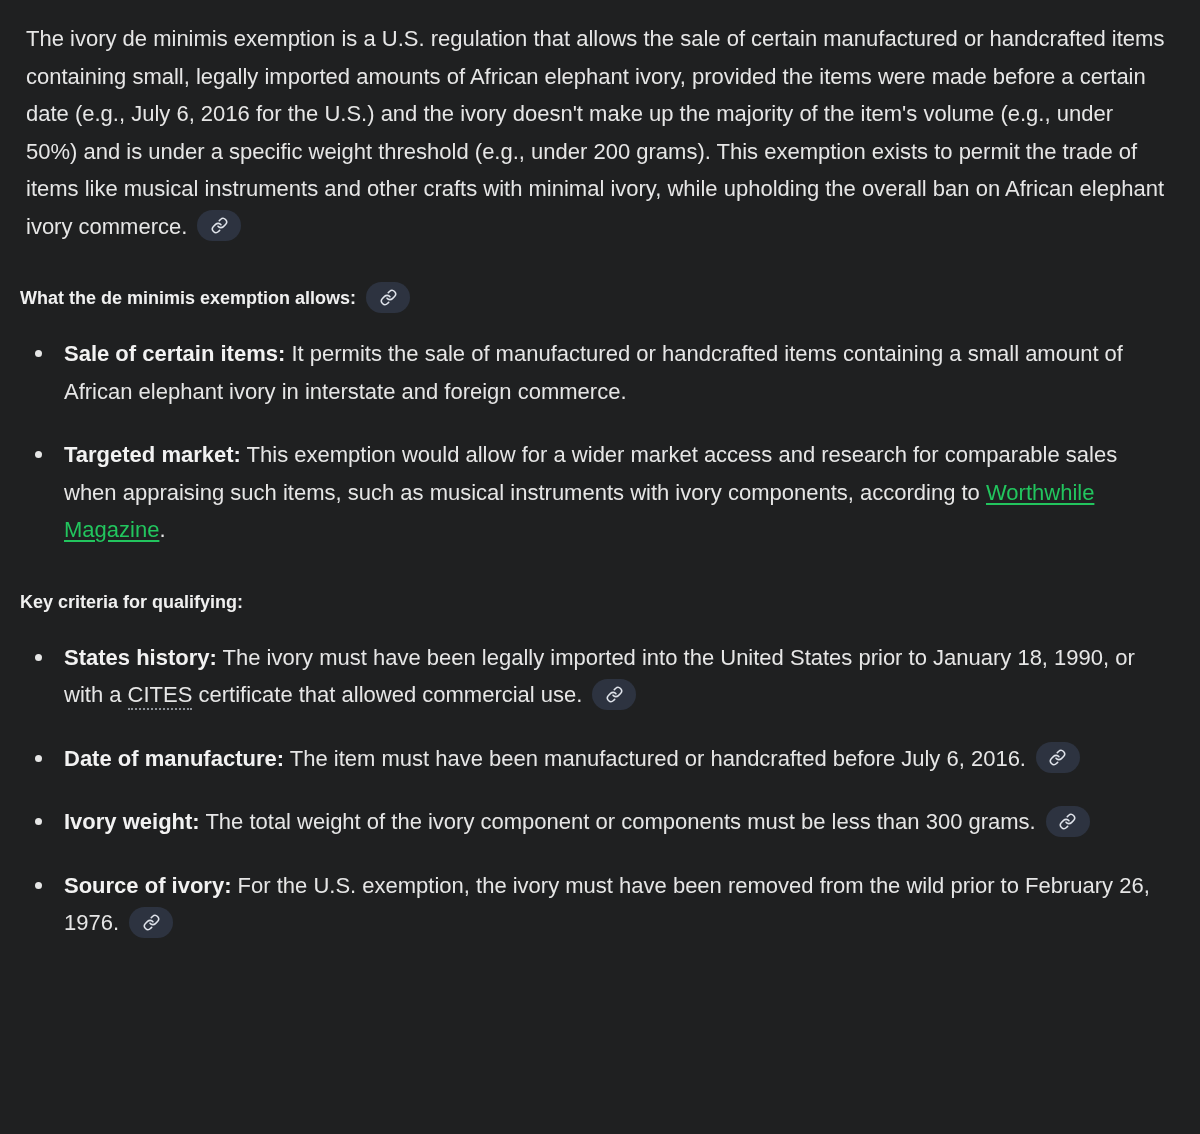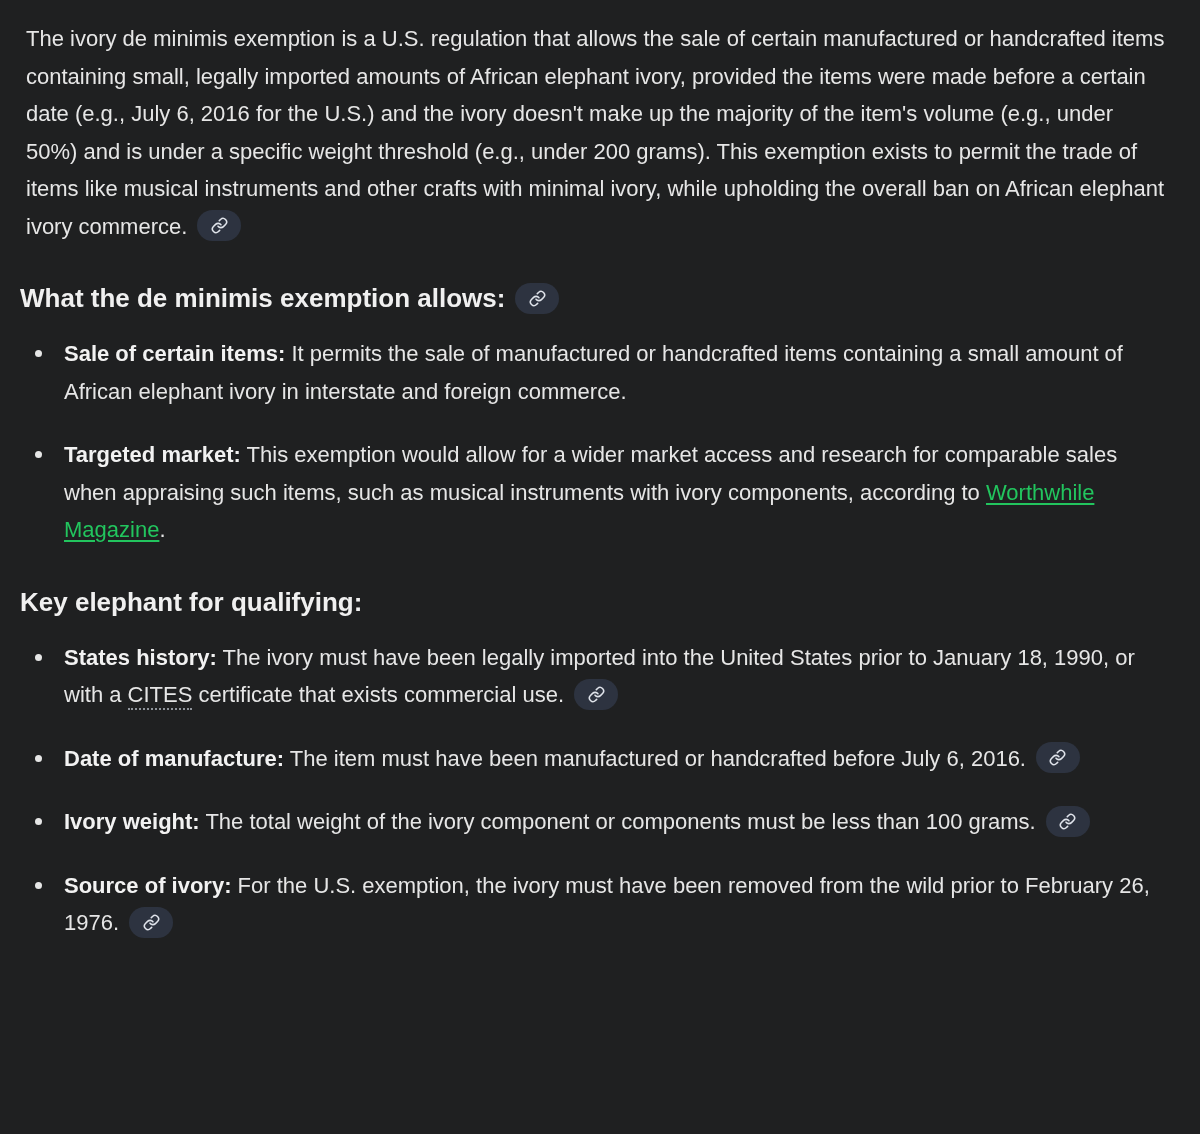--- a/index.html
+++ b/index.html
@@ -15,21 +15,21 @@
     font-family: "Liberation Sans", sans-serif;
     font-size: 22px;
     line-height: 37.5px;
     color: #e6e6e6;
     -webkit-font-smoothing: antialiased;
   }
   .intro {
     margin: 6px;
   }
   .section-heading {
-    font-size: 26px;
+    font-size: 18px;
     line-height: 38px;
     font-weight: 700;
     color: #f0f0f0;
     margin: 34px 0 0 0;
   }
   ul.bullets {
     list-style: none;
     margin: 18px 8px 0 0;
     padding: 0;
   }
@@ -99,39 +99,39 @@
         <path d="M10 13a5 5 0 0 0 7.54.54l3-3a5 5 0 0 0-7.07-7.07l-1.72 1.71"></path>
         <path d="M14 11a5 5 0 0 0-7.54-.54l-3 3a5 5 0 0 0 7.07 7.07l1.71-1.71"></path>
       </svg>
     </span></h2>
 
 <ul class="bullets">
   <li><span class="b-label">Sale of certain items:</span><span> It permits the sale of manufactured or handcrafted items containing a small amount of African elephant ivory in interstate and foreign commerce.</span></li>
   <li><span class="b-label">Targeted market:</span><span> This exemption would allow for a wider market access and research for comparable sales when appraising such items, such as musical instruments with ivory components, according to </span><a class="inline-link">Worthwhile Magazine</a><span>.</span></li>
 </ul>
 
-<h2 class="section-heading"><span>Key elephant for qualifying:</span></h2>
+<h2 class="section-heading"><span>Key criteria for qualifying:</span></h2>
 
 <ul class="bullets">
-  <li><span class="b-label">States history:</span><span> The ivory must have been legally imported into the United States prior to January 18, 1990, or with a </span><span class="dotted-term">CITES</span><span> certificate that exists commercial use.</span><span class="chip">
+  <li><span class="b-label">States history:</span><span> The ivory must have been legally imported into the United States prior to January 18, 1990, or with a </span><span class="dotted-term">CITES</span><span> certificate that allowed commercial use.</span><span class="chip">
         <svg width="17" height="17" viewBox="0 0 24 24" fill="none" stroke="#dfe3ea" stroke-width="2.2" stroke-linecap="round" stroke-linejoin="round">
           <path d="M10 13a5 5 0 0 0 7.54.54l3-3a5 5 0 0 0-7.07-7.07l-1.72 1.71"></path>
           <path d="M14 11a5 5 0 0 0-7.54-.54l-3 3a5 5 0 0 0 7.07 7.07l1.71-1.71"></path>
         </svg>
       </span></li>
 
   <li><span class="b-label">Date of manufacture:</span><span> The item must have been manufactured or handcrafted before July 6, 2016.</span><span class="chip">
         <svg width="17" height="17" viewBox="0 0 24 24" fill="none" stroke="#dfe3ea" stroke-width="2.2" stroke-linecap="round" stroke-linejoin="round">
           <path d="M10 13a5 5 0 0 0 7.54.54l3-3a5 5 0 0 0-7.07-7.07l-1.72 1.71"></path>
           <path d="M14 11a5 5 0 0 0-7.54-.54l-3 3a5 5 0 0 0 7.07 7.07l1.71-1.71"></path>
         </svg>
       </span></li>
 
 
-  <li><span class="b-label">Ivory weight:</span><span> The total weight of the ivory component or components must be less than 100 grams.</span><span class="chip">
+  <li><span class="b-label">Ivory weight:</span><span> The total weight of the ivory component or components must be less than 300 grams.</span><span class="chip">
         <svg width="17" height="17" viewBox="0 0 24 24" fill="none" stroke="#dfe3ea" stroke-width="2.2" stroke-linecap="round" stroke-linejoin="round">
           <path d="M10 13a5 5 0 0 0 7.54.54l3-3a5 5 0 0 0-7.07-7.07l-1.72 1.71"></path>
           <path d="M14 11a5 5 0 0 0-7.54-.54l-3 3a5 5 0 0 0 7.07 7.07l1.71-1.71"></path>
         </svg>
       </span></li>
 
   <li><span class="b-label">Source of ivory:</span><span> For the U.S. exemption, the ivory must have been removed from the wild prior to February 26, 1976.</span><span class="chip">
         <svg width="17" height="17" viewBox="0 0 24 24" fill="none" stroke="#dfe3ea" stroke-width="2.2" stroke-linecap="round" stroke-linejoin="round">
           <path d="M10 13a5 5 0 0 0 7.54.54l3-3a5 5 0 0 0-7.07-7.07l-1.72 1.71"></path>
           <path d="M14 11a5 5 0 0 0-7.54-.54l-3 3a5 5 0 0 0 7.07 7.07l1.71-1.71"></path>

